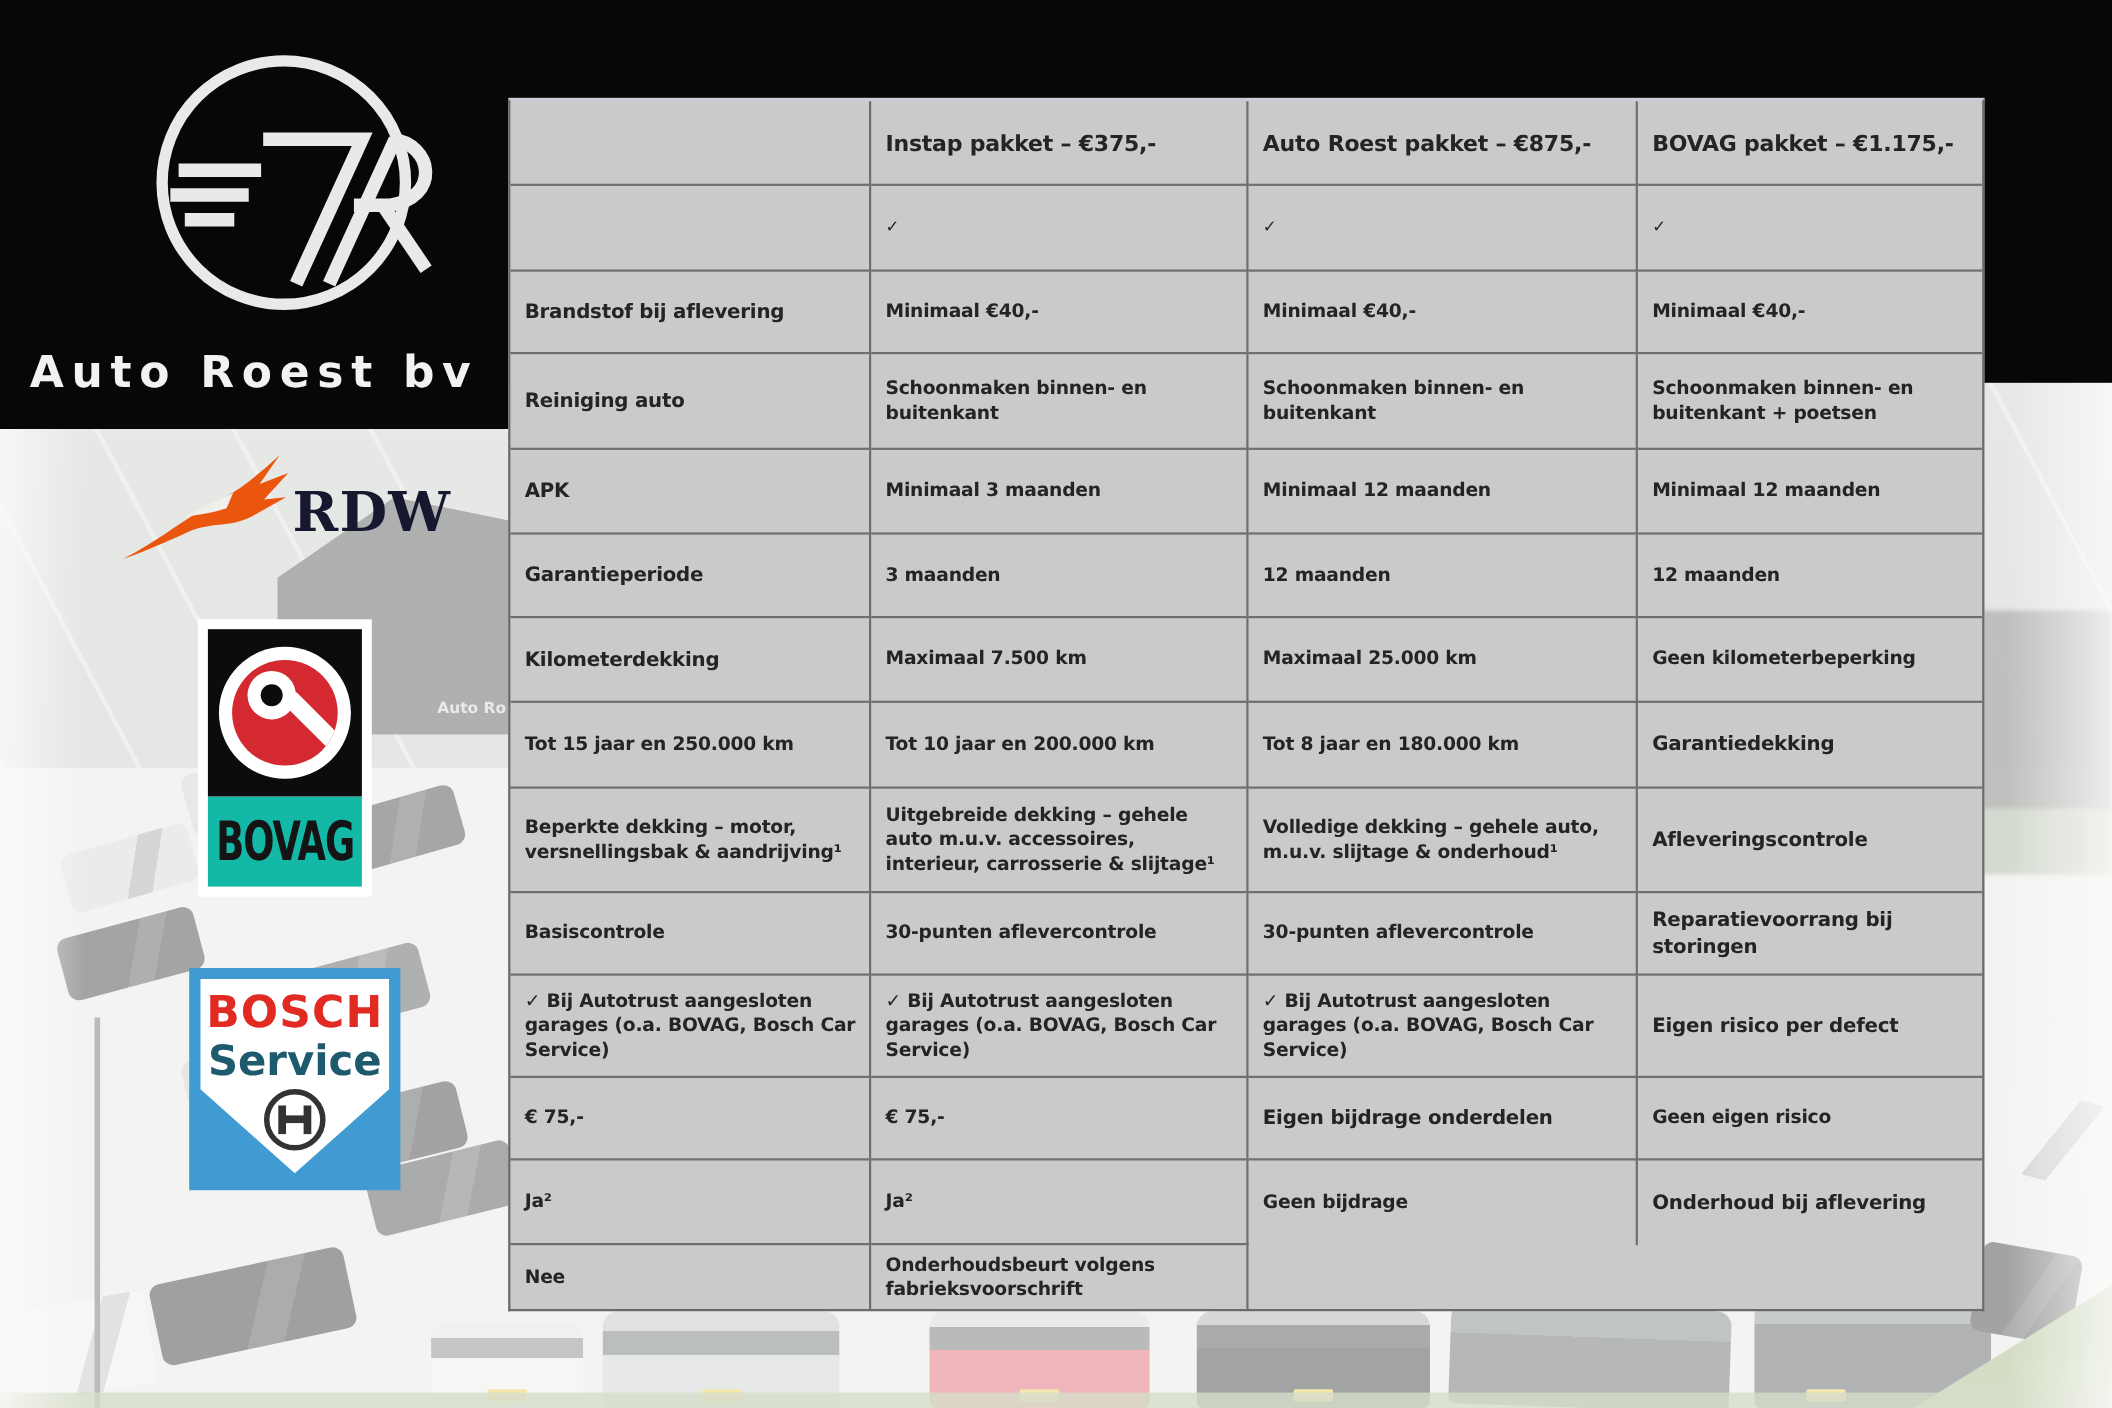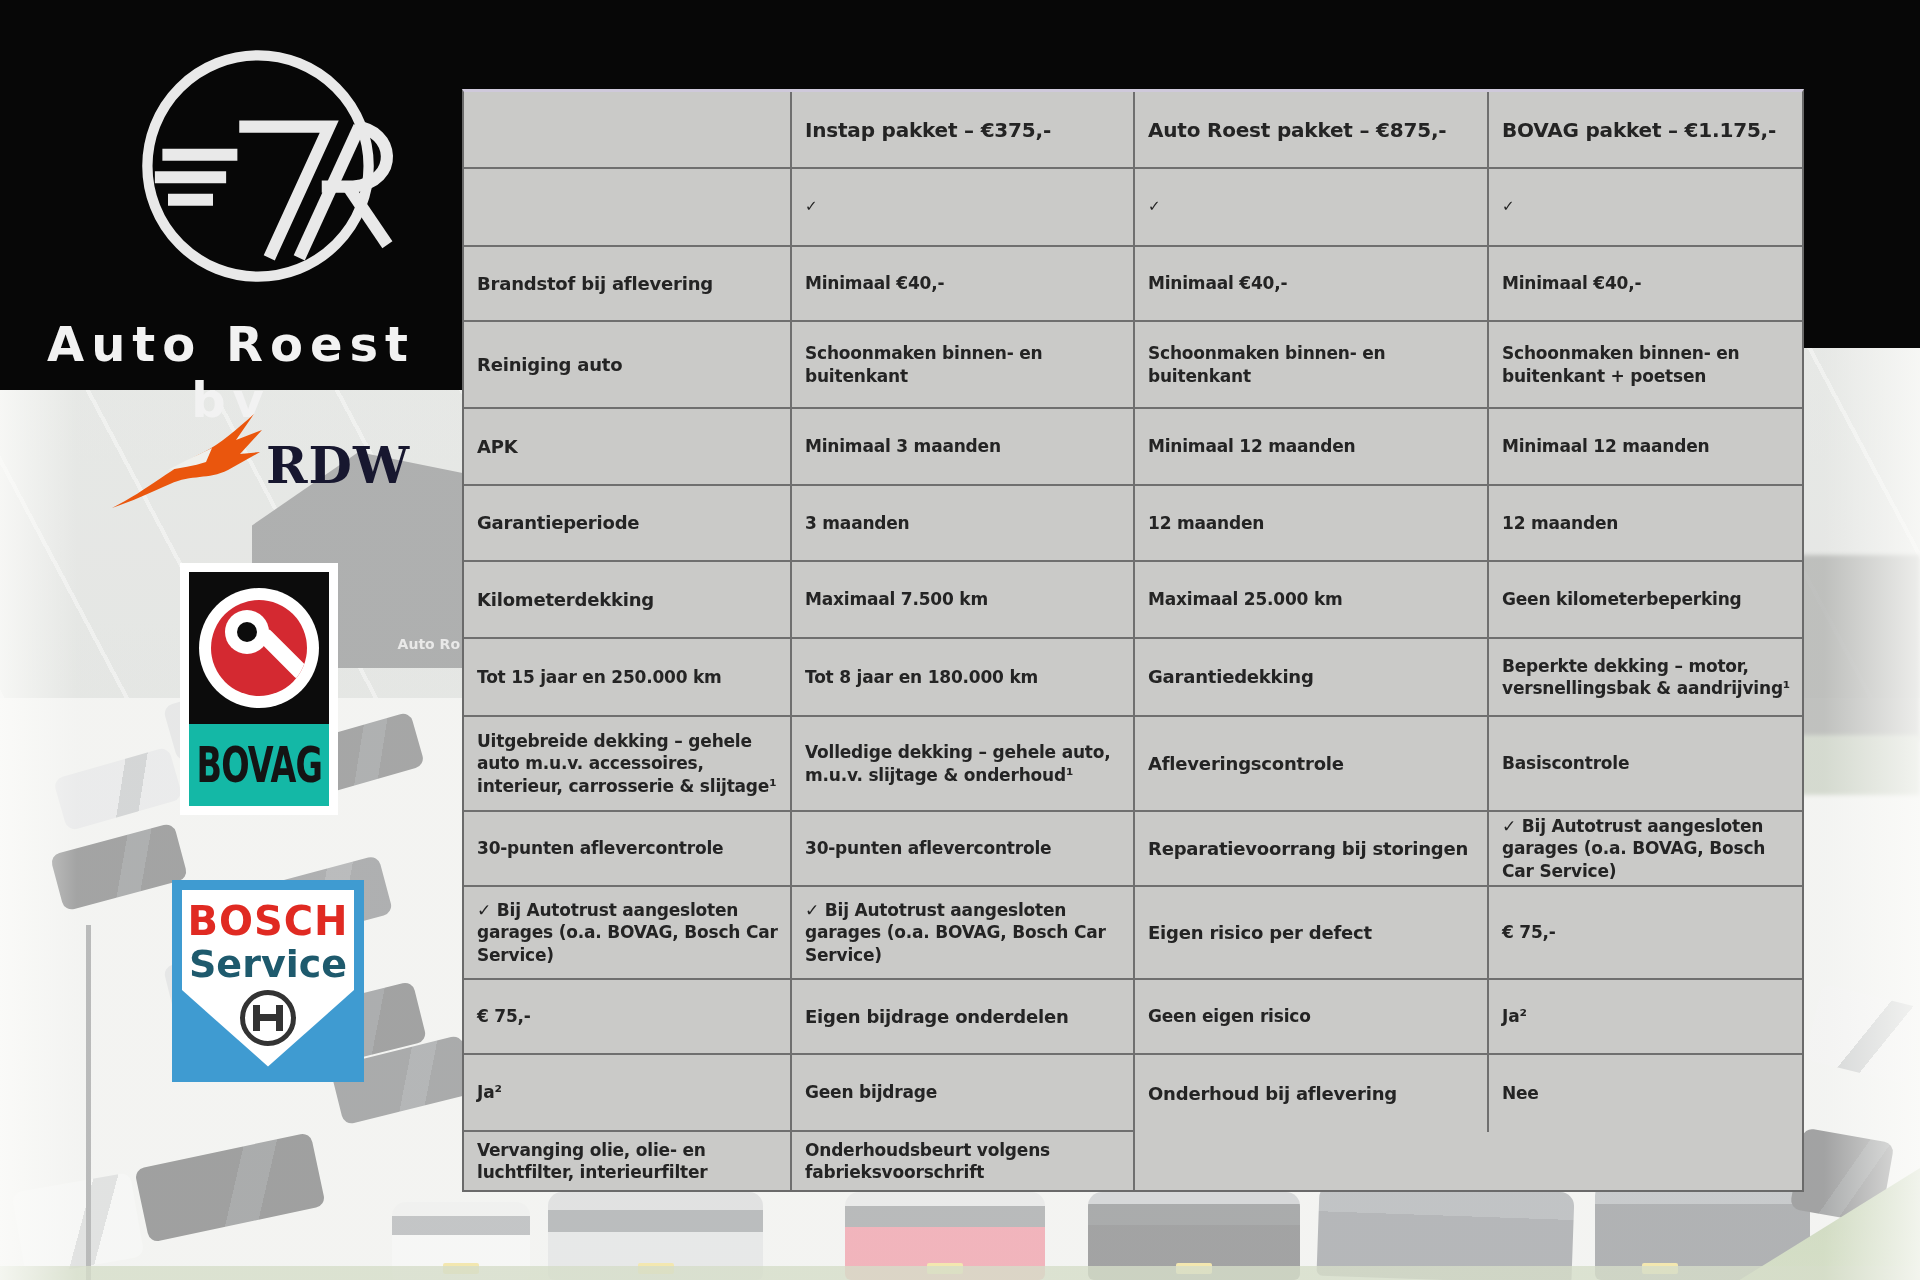--- a/index.html
+++ b/index.html
@@ -35,21 +35,21 @@
   .p-grass-strip{left:0;bottom:0;width:1920px;height:14px;background:#9db07f;opacity:.8;}
   .haze{position:absolute;inset:0;
         background:linear-gradient(90deg,rgba(252,252,250,.85) 0,rgba(252,252,250,.40) 4%,
                    rgba(252,252,250,.40) 95%,rgba(252,252,250,.85) 100%),
                    rgba(250,250,248,.34);}
 
   
   .black-band{position:absolute;left:0;top:0;width:1920px;height:348px;background:#070707;z-index:10;}
   .black-square{position:absolute;left:0;top:0;width:462px;height:390px;background:#070707;z-index:11;}
   .dealer-name{position:absolute;left:0;top:316px;width:462px;text-align:center;color:#f2f2f2;
-               font-size:48px;font-weight:700;letter-spacing:7px;}
+               font-size:40px;font-weight:700;letter-spacing:7px;}
 
   
   .rdw{position:absolute;left:108px;top:408px;width:300px;height:115px;z-index:12;}
   .rdw-text{position:absolute;left:158px;top:28px;color:#17172f;
             font-family:"DejaVu Serif","Liberation Serif",serif;font-size:50px;font-weight:600;letter-spacing:1px;}
 
   
   .bovag{position:absolute;left:180px;top:563px;width:158px;height:252px;background:#ffffff;
          padding:9px;z-index:12;}
   .bovag-top{position:relative;width:100%;height:152px;background:#0c0c0c;
@@ -234,20 +234,21 @@
     <div class="c">3 maanden</div>
     <div class="c">12 maanden</div>
     <div class="c">12 maanden</div>
 
     <div class="c lbl">Kilometerdekking</div>
     <div class="c">Maximaal 7.500 km</div>
     <div class="c">Maximaal 25.000 km</div>
     <div class="c">Geen kilometerbeperking</div>
 
     <div class="c">Tot 15 jaar en 250.000 km</div>
+    <div class="c">Tot 10 jaar en 200.000 km</div>
     <div class="c">Tot 8 jaar en 180.000 km</div>
 
     <div class="c lbl">Garantiedekking</div>
     <div class="c">Beperkte dekking – motor, versnellingsbak &amp; aandrijving¹</div>
     <div class="c">Uitgebreide dekking – gehele auto m.u.v. accessoires, interieur, carrosserie &amp; slijtage¹</div>
     <div class="c">Volledige dekking – gehele auto, m.u.v. slijtage &amp; onderhoud¹</div>
 
     <div class="c lbl">Afleveringscontrole</div>
     <div class="c">Basiscontrole</div>
     <div class="c">30-punten aflevercontrole</div>
@@ -263,17 +264,16 @@
     <div class="c">€ 75,-</div>
     <div class="c lbl">Eigen bijdrage onderdelen</div>
 
     <div class="c">Geen eigen risico</div>
     <div class="c">Ja²</div>
     <div class="c">Ja²</div>
     <div class="c">Geen bijdrage</div>
 
     <div class="c lbl">Onderhoud bij aflevering</div>
     <div class="c">Nee</div>
-    <div class="c">Vervanging olie, olie- en luchtfilter, interieurfilter</div>
     <div class="c">Onderhoudsbeurt volgens fabrieksvoorschrift</div>
   </div>
 
 </div>
 
 </body></html>

